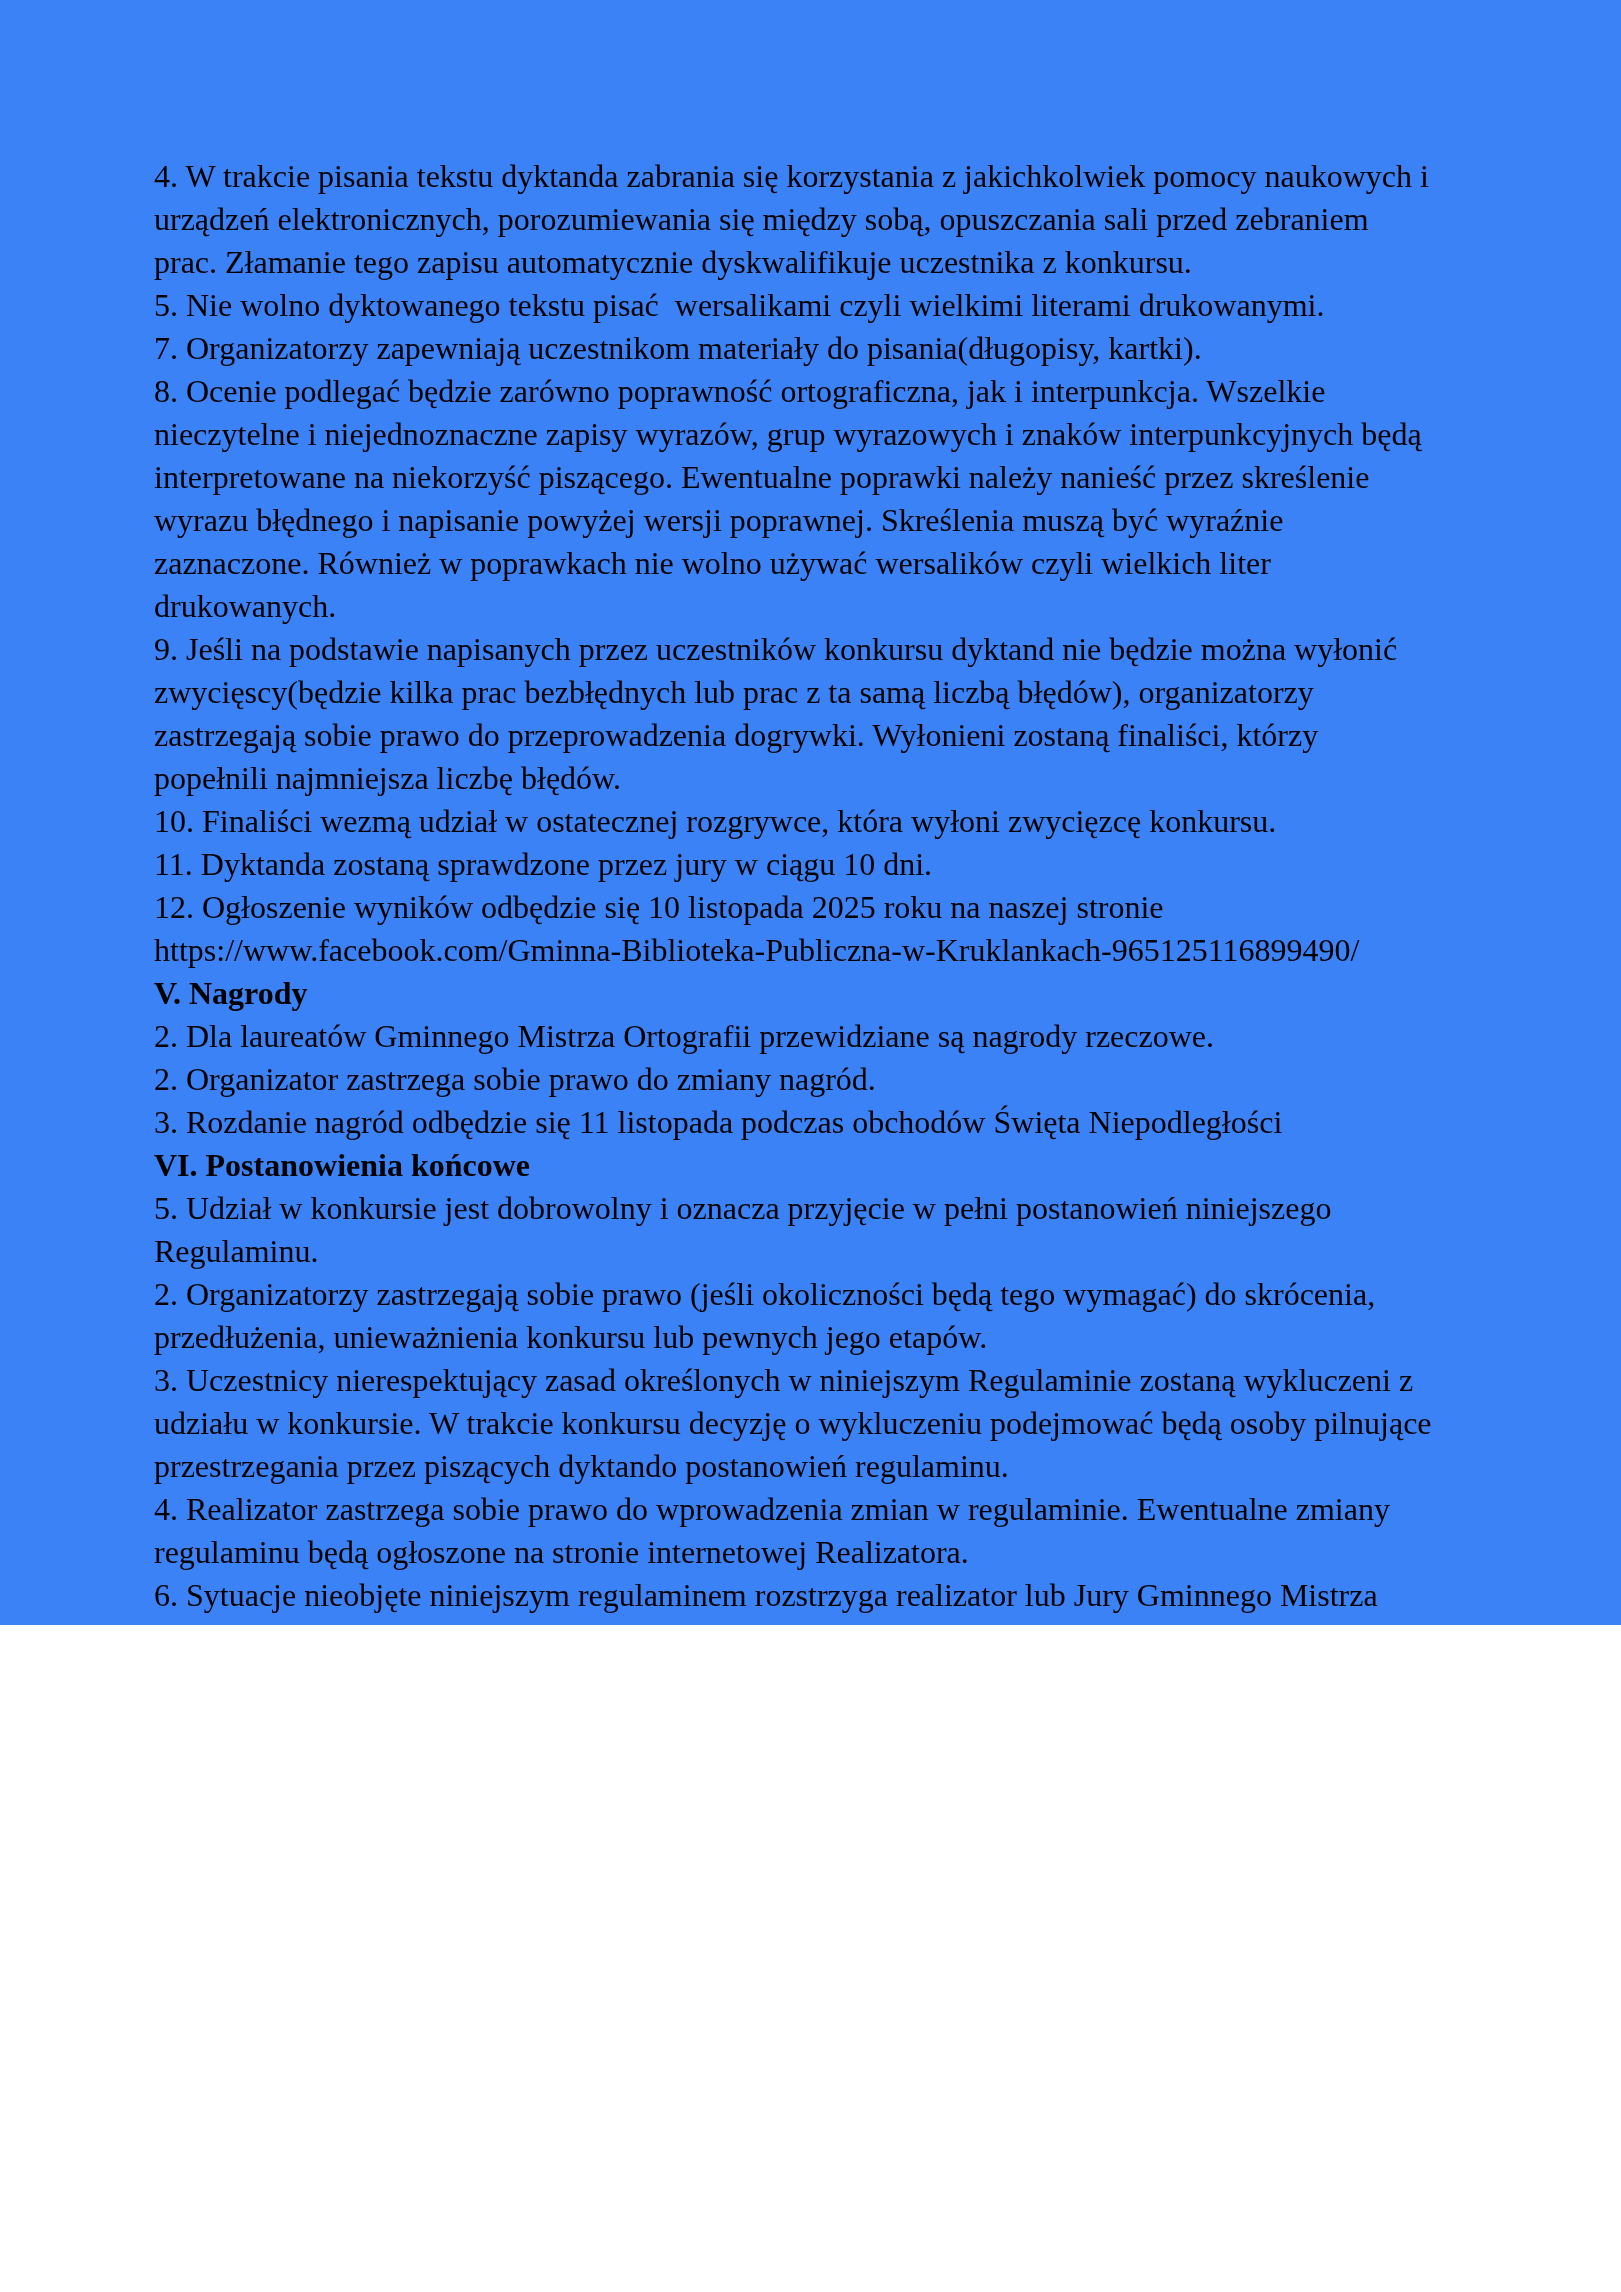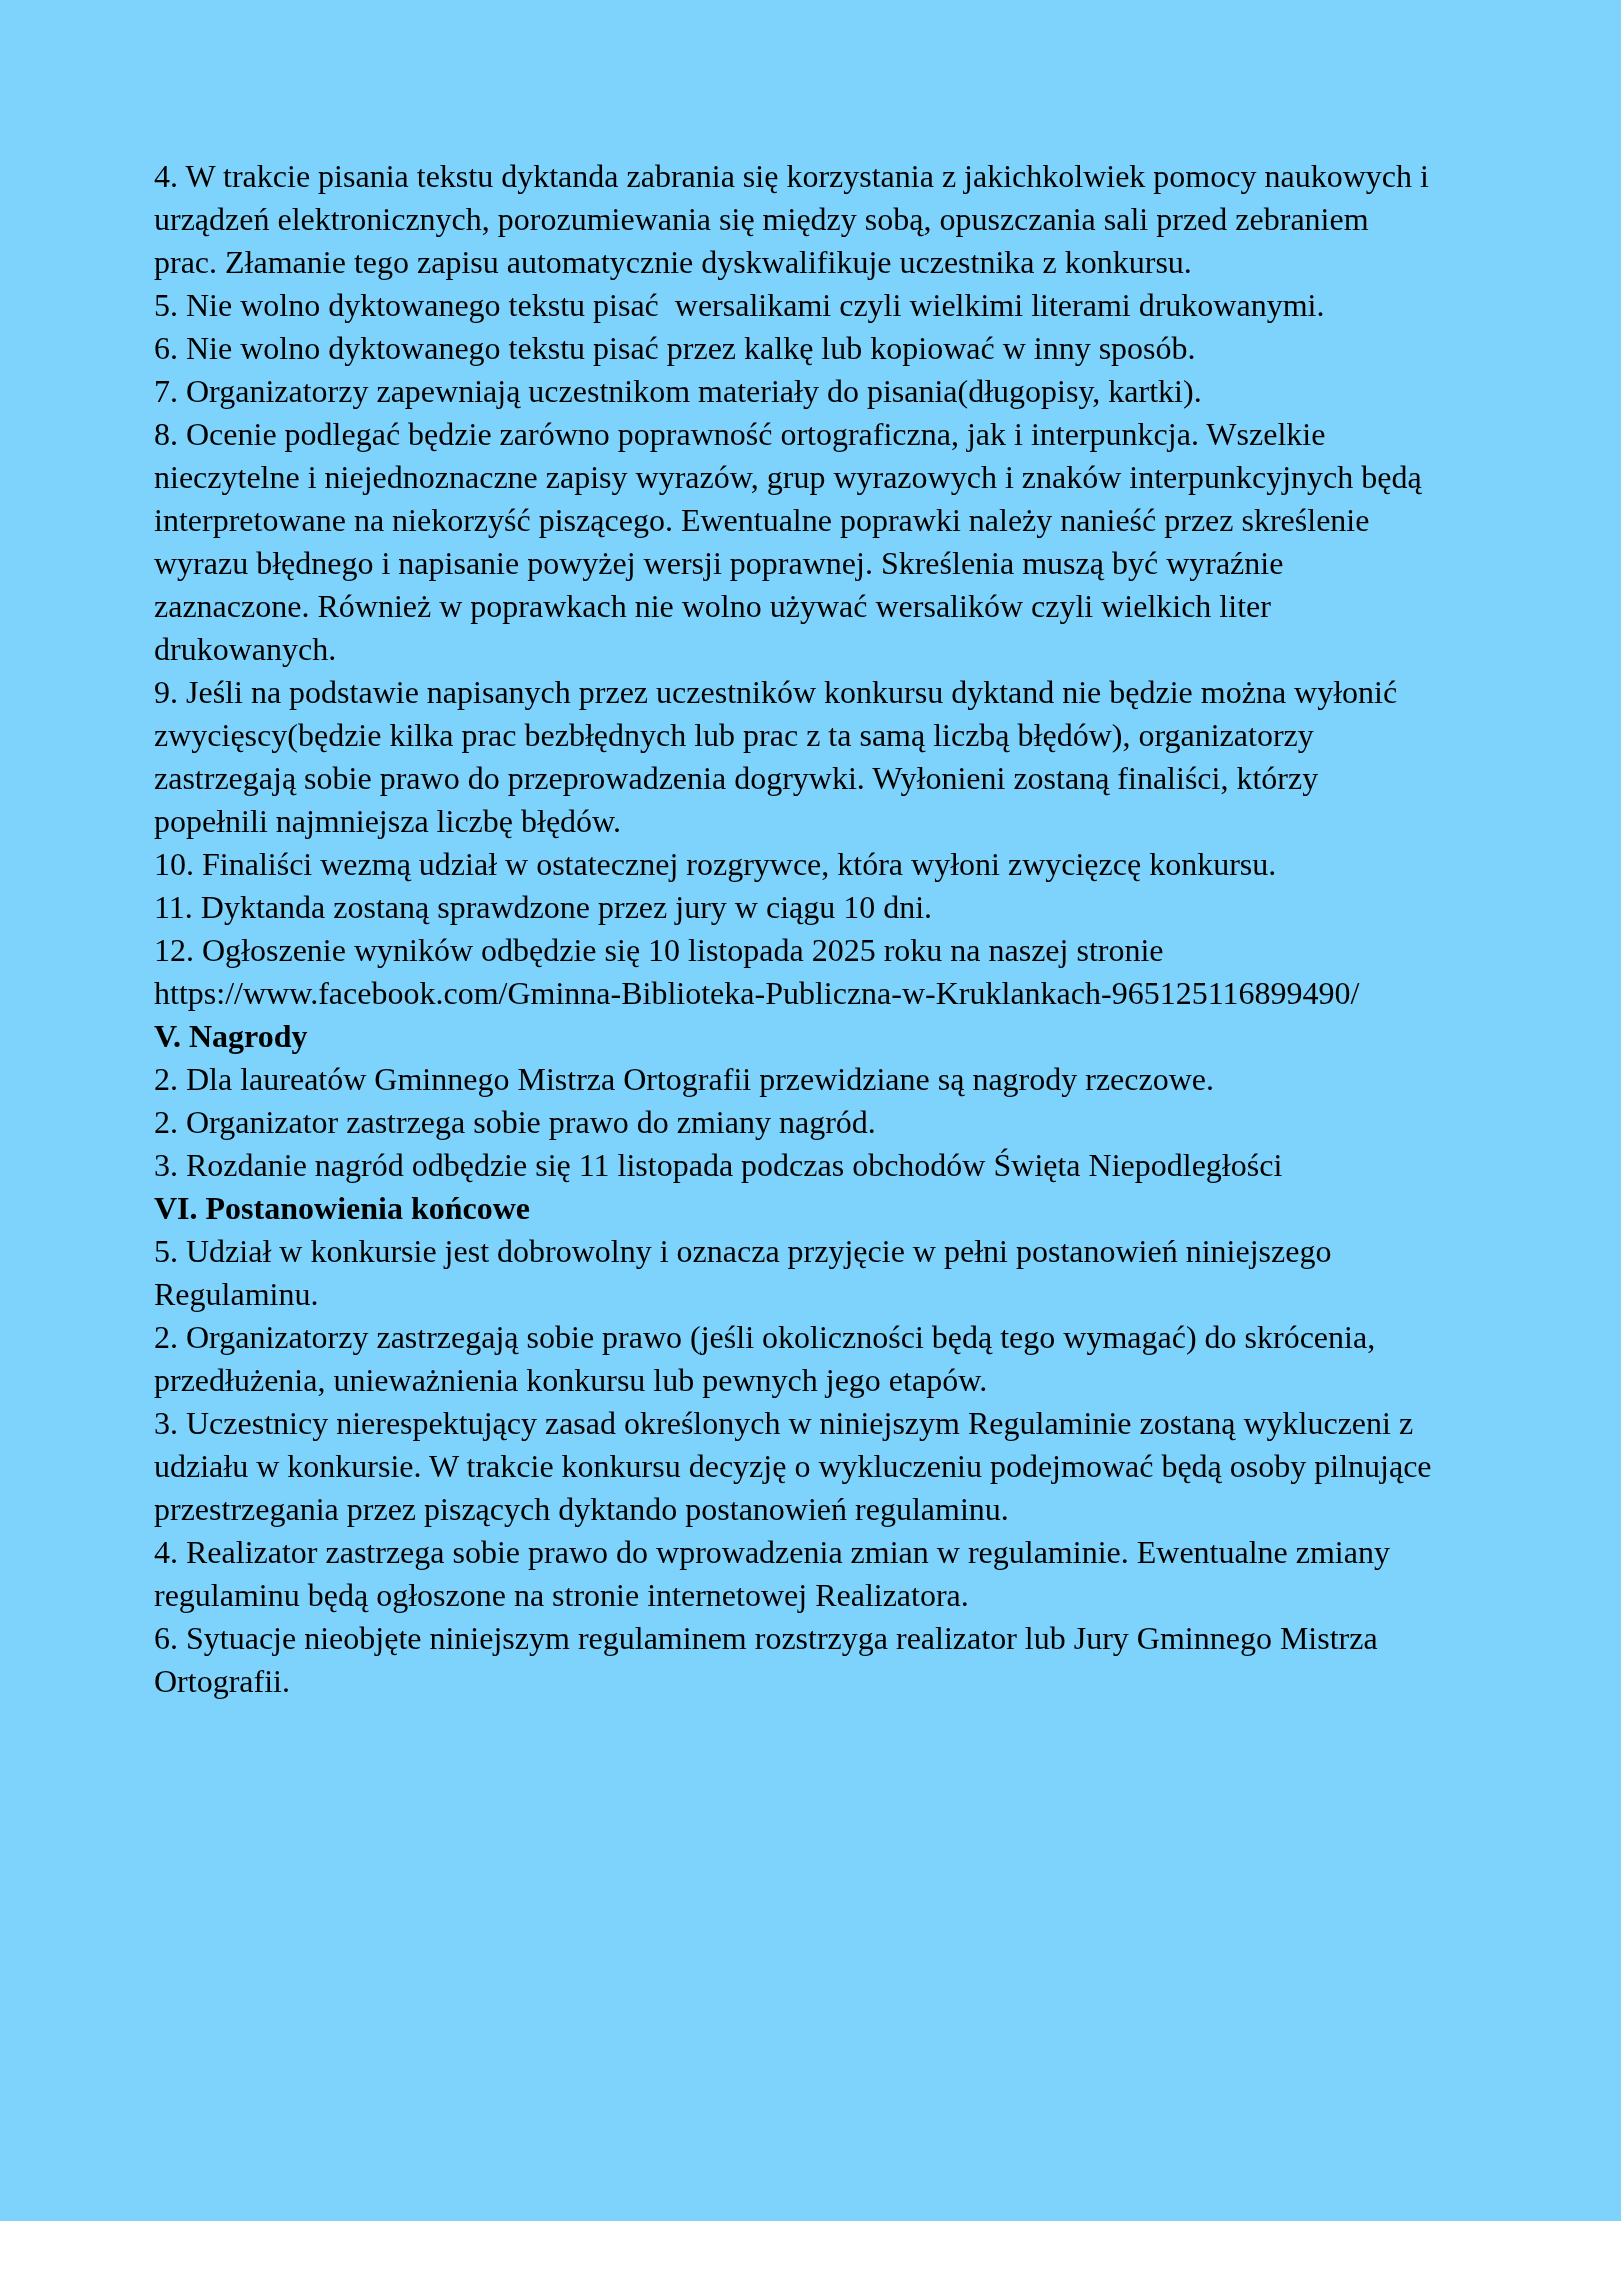--- a/index.html
+++ b/index.html
@@ -4,22 +4,22 @@
 <title>Regulamin — strona dokumentu</title>
 <style>
   html, body {
     margin: 0;
     padding: 0;
     background: #ffffff;
   }
   .page {
     position: relative;
     width: 1621px;
-    height: 2221px;
-    background: #7dd3fc;
+    height: 1625px;
+    background: #3b82f6;
     overflow: hidden;
     font-family: "Liberation Serif", "DejaVu Serif", serif;
     color: #000000;
   }
   .content {
     position: absolute;
     left: 154px;
     top: 155px;
     width: 1392px;
   }
@@ -38,21 +38,20 @@
 </style>
 </head>
 <body>
 
 <div class="page">
   <div class="content">
     <p>4. W trakcie pisania tekstu dyktanda zabrania się korzystania z jakichkolwiek pomocy naukowych i
 urządzeń elektronicznych, porozumiewania się między sobą, opuszczania sali przed zebraniem
 prac. Złamanie tego zapisu automatycznie dyskwalifikuje uczestnika z konkursu.</p>
     <p>5. Nie wolno dyktowanego tekstu pisać  wersalikami czyli wielkimi literami drukowanymi.</p>
-    <p>6. Nie wolno dyktowanego tekstu pisać przez kalkę lub kopiować w inny sposób.</p>
     <p>7. Organizatorzy zapewniają uczestnikom materiały do pisania(długopisy, kartki).</p>
     <p>8. Ocenie podlegać będzie zarówno poprawność ortograficzna, jak i interpunkcja. Wszelkie
 nieczytelne i niejednoznaczne zapisy wyrazów, grup wyrazowych i znaków interpunkcyjnych będą
 interpretowane na niekorzyść piszącego. Ewentualne poprawki należy nanieść przez skreślenie
 wyrazu błędnego i napisanie powyżej wersji poprawnej. Skreślenia muszą być wyraźnie
 zaznaczone. Również w poprawkach nie wolno używać wersalików czyli wielkich liter
 drukowanych.</p>
     <p>9. Jeśli na podstawie napisanych przez uczestników konkursu dyktand nie będzie można wyłonić
 zwycięscy(będzie kilka prac bezbłędnych lub prac z ta samą liczbą błędów), organizatorzy
 zastrzegają sobie prawo do przeprowadzenia dogrywki. Wyłonieni zostaną finaliści, którzy

